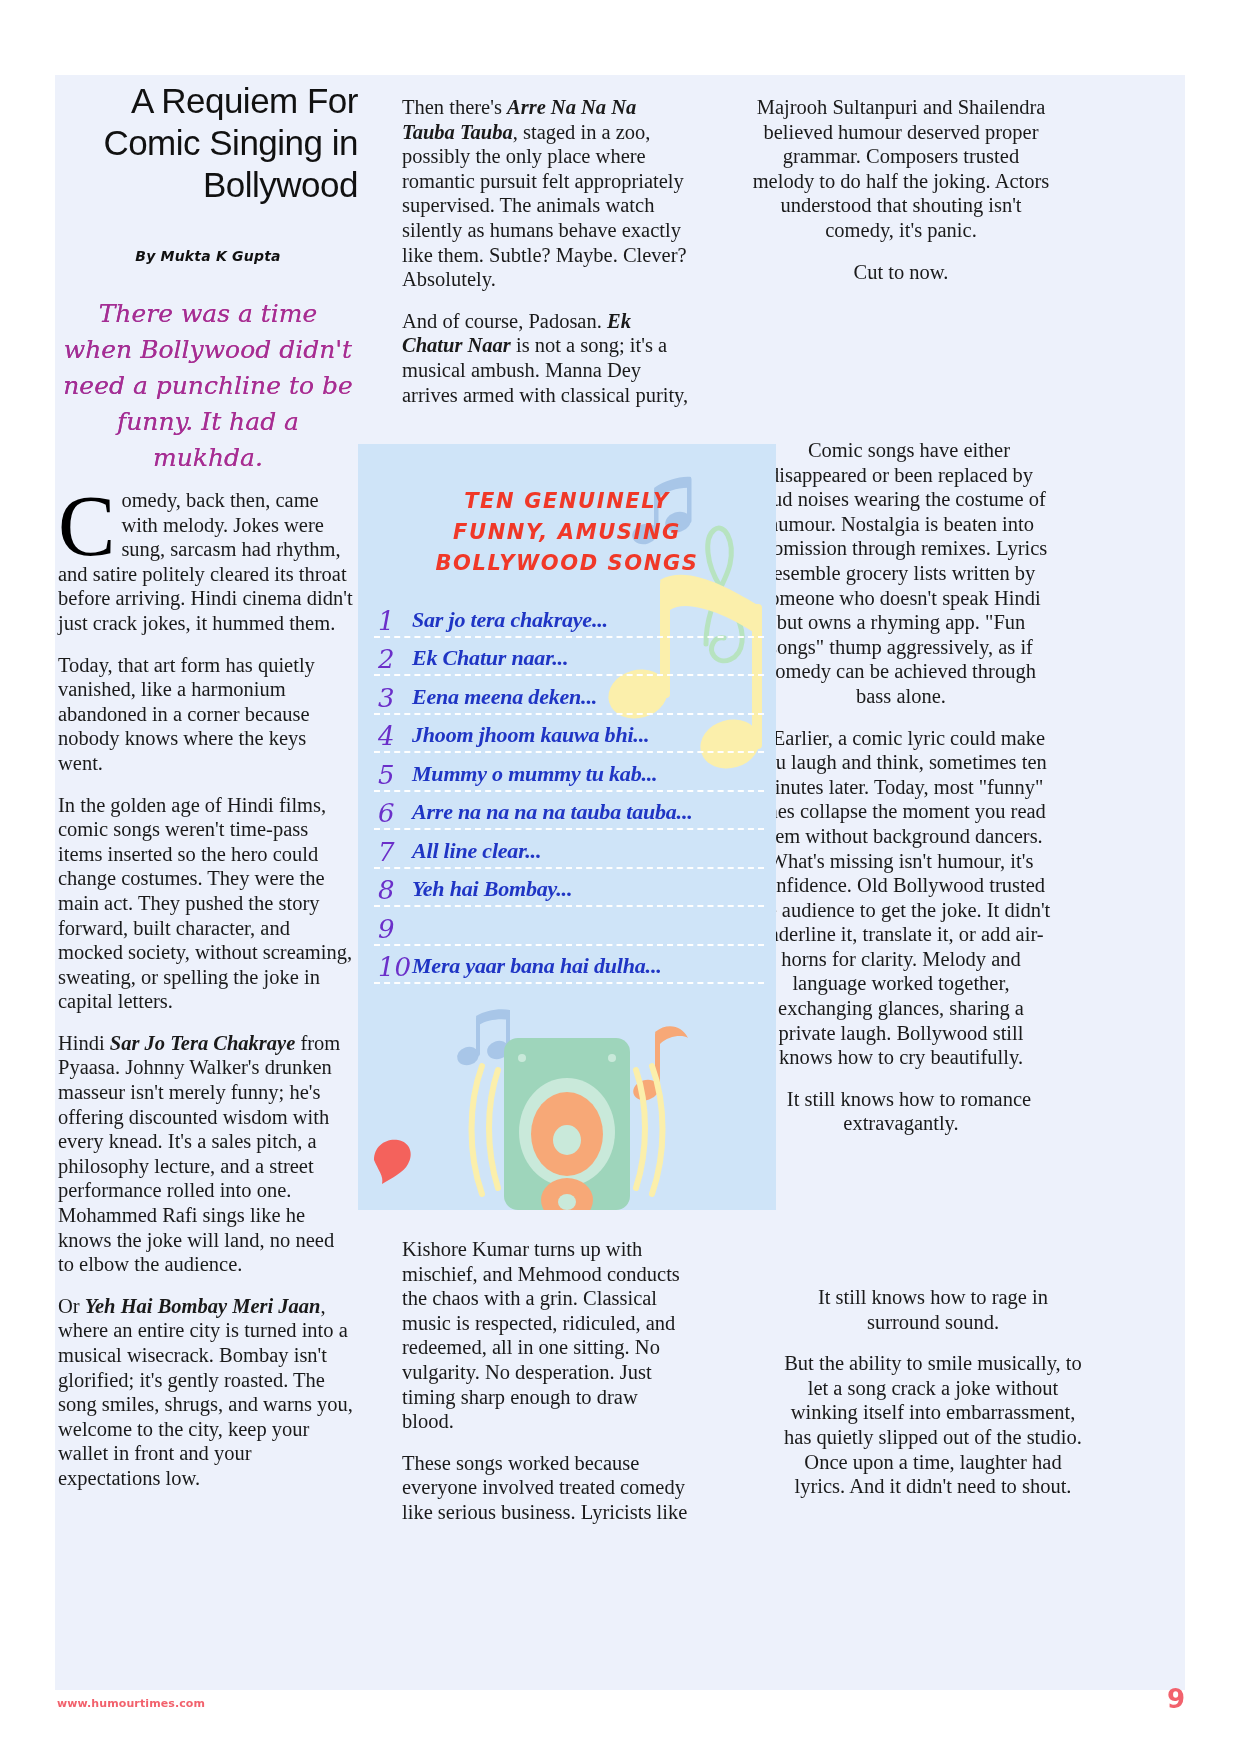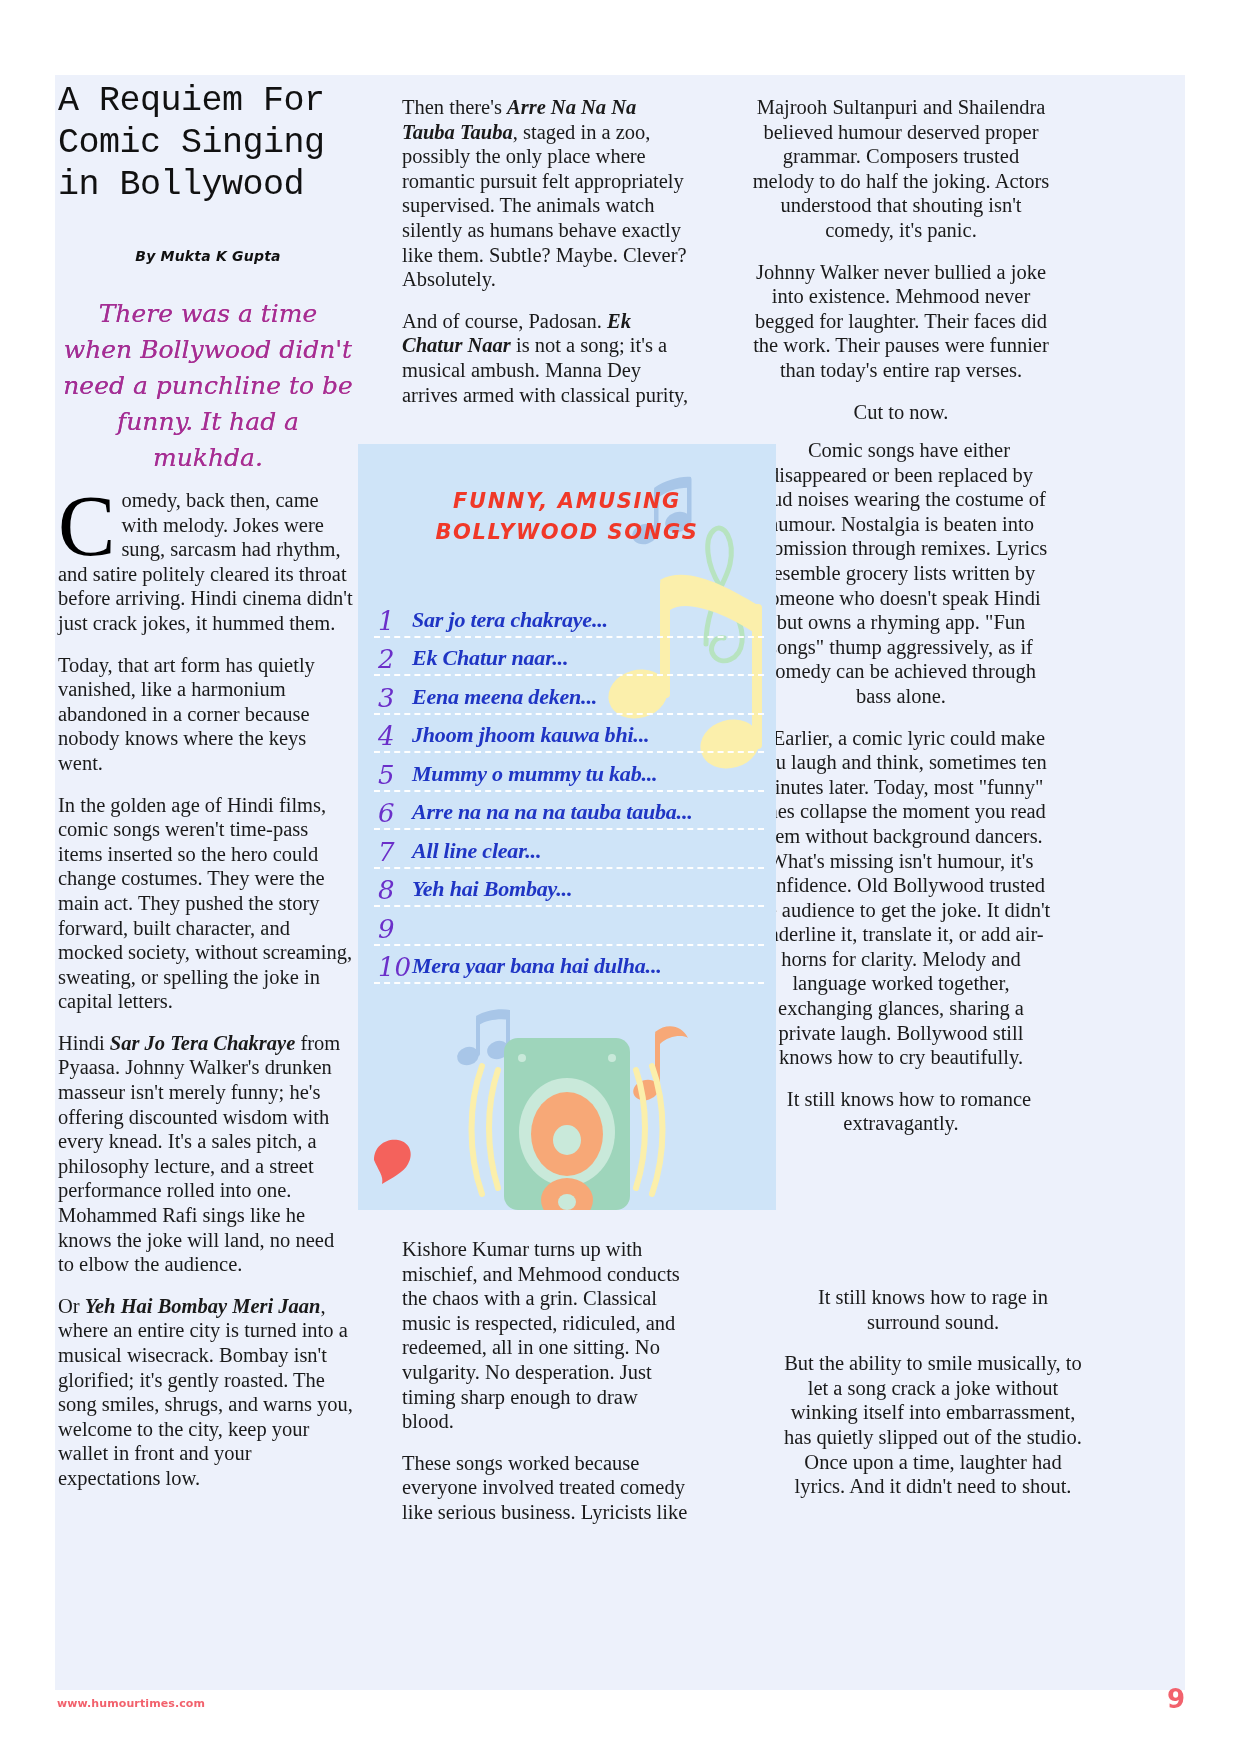--- a/index.html
+++ b/index.html
@@ -31,26 +31,26 @@
   .col-1{left:58px;width:296px;}
   .col-2{left:402px;width:290px;}
   .col-3{left:751px;width:300px;text-align:center;}
 
   .para{margin:0 0 17px 0;}
   .para b{font-weight:bold;font-style:italic;}
 
   
   .headline{
     position:absolute;left:58px;top:80px;width:300px;
-    font-family:Liberation Mono, monospace;
+    font-family:Liberation Sans, sans-serif;
     font-size:35px;line-height:42px;
     font-weight:400;
     letter-spacing:-0.5px;
     color:#111111;
-    text-align:left;
+    text-align:right;
   }
   .byline{
     position:absolute;left:58px;top:248px;width:300px;
     font-family:"DejaVu Sans", sans-serif;
     font-size:14px;font-weight:bold;font-style:italic;
     color:#111111;text-align:center;
     letter-spacing:0.2px;
   }
   .pullquote{
     position:absolute;left:62px;top:296px;width:292px;
@@ -166,21 +166,20 @@
     <p class="para"><span>And of course, Padosan. </span><b>Ek Chatur Naar</b><span> is not a song; it's a musical ambush. Manna Dey arrives armed with classical purity,</span></p>
   </div>
 
   <div class="col col-2" style="top:1237px;">
     <p class="para">Kishore Kumar turns up with mischief, and Mehmood conducts the chaos with a grin. Classical music is respected, ridiculed, and redeemed, all in one sitting. No vulgarity. No desperation. Just timing sharp enough to draw blood.</p>
     <p class="para">These songs worked because everyone involved treated comedy like serious business. Lyricists like</p>
   </div>
 
   <div class="col col-3" style="top:95px;">
     <p class="para">Majrooh Sultanpuri and Shailendra believed humour deserved proper grammar. Composers trusted melody to do half the joking. Actors understood that shouting isn't comedy, it's panic.</p>
-    <p class="para">Johnny Walker never bullied a joke into existence. Mehmood never begged for laughter. Their faces did the work. Their pauses were funnier than today's entire rap verses.</p>
     <p class="para">Cut to now.</p>
   </div>
 
   <div class="col col-3" style="top:438px;text-indent:16px;">
     <p class="para">Comic songs have either disappeared or been replaced by loud noises wearing the costume of humour. Nostalgia is beaten into submission through remixes. Lyrics resemble grocery lists written by someone who doesn't speak Hindi but owns a rhyming app. "Fun songs" thump aggressively, as if comedy can be achieved through bass alone.</p>
     <p class="para">Earlier, a comic lyric could make you laugh and think, sometimes ten minutes later. Today, most "funny" lines collapse the moment you read them without background dancers. What's missing isn't humour, it's confidence. Old Bollywood trusted the audience to get the joke. It didn't underline it, translate it, or add air-horns for clarity. Melody and language worked together, exchanging glances, sharing a private laugh. Bollywood still knows how to cry beautifully.</p>
     <p class="para">It still knows how to romance extravagantly.</p>
   </div>
   <div class="col col-3" style="top:1285px;margin-left:32px;">
     <p class="para">It still knows how to rage in surround sound.</p>
@@ -206,20 +205,21 @@
       <g fill="#fbefab">
         <ellipse cx="280" cy="250" rx="30" ry="24" transform="rotate(-16 280 250)"></ellipse>
         <rect x="302" y="136" width="10" height="118" rx="4"></rect>
         <ellipse cx="372" cy="300" rx="30" ry="24" transform="rotate(-16 372 300)"></ellipse>
         <rect x="394" y="160" width="10" height="145" rx="4"></rect>
         <path d="M302 136 C330 120 372 145 398 160 L398 190 C372 172 330 154 312 166 Z"></path>
       </g>
     </svg>
 
     <div class="info-title">
+      <div>Ten genuinely</div>
       <div>funny, amusing</div>
       <div>Bollywood songs</div>
     </div>
 
     <div class="song-list">
       <div class="song-row">
           <span class="song-num">1</span>
           <span class="song-name">Sar jo tera chakraye...</span>
         </div>
       <div class="song-row">

